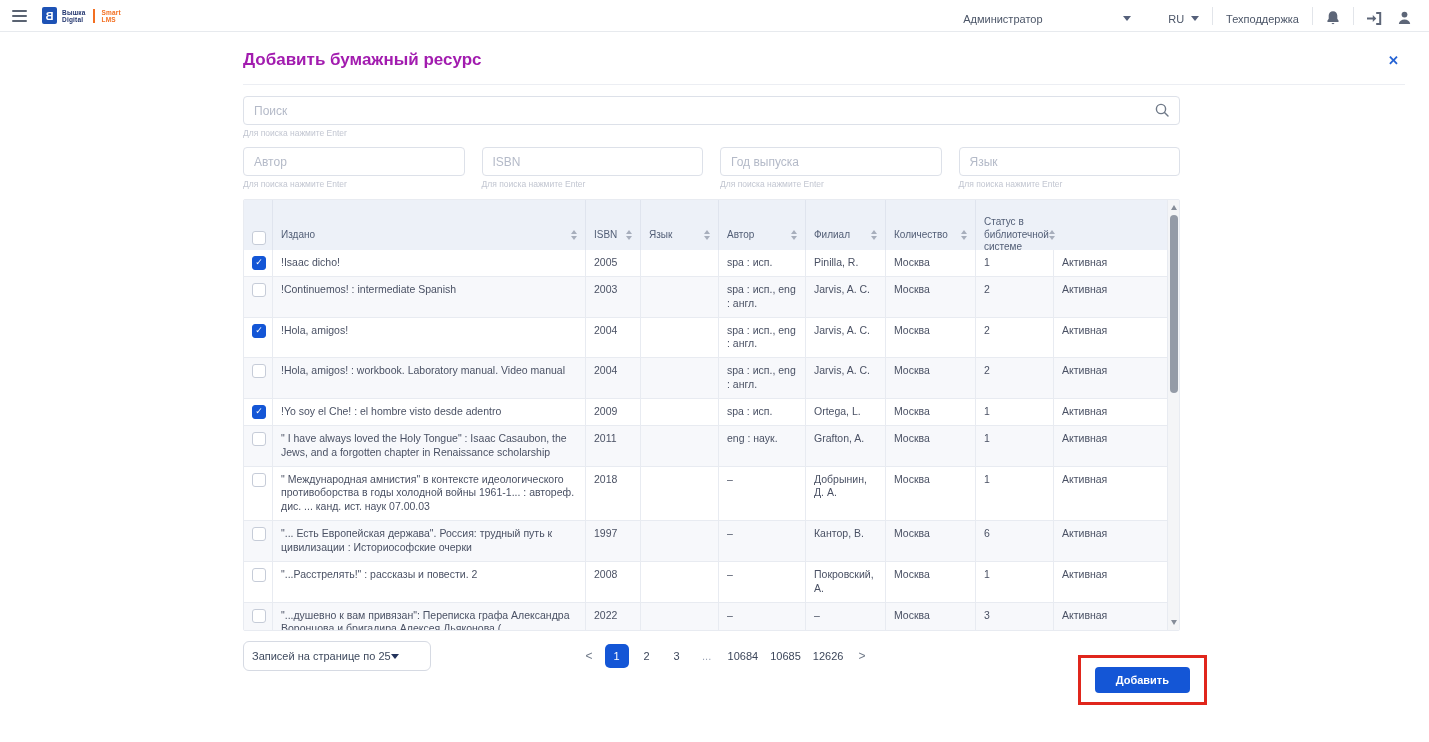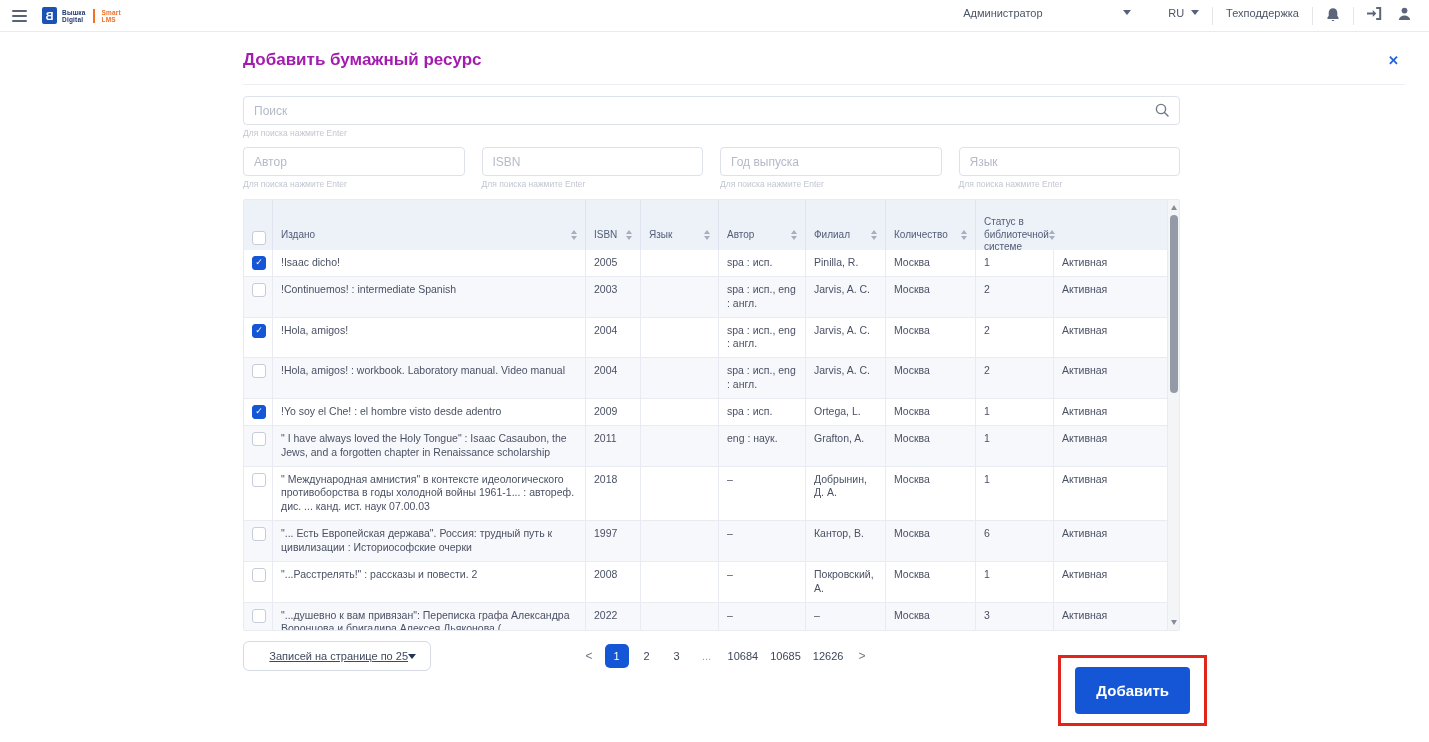--- a/index.html
+++ b/index.html
@@ -13,21 +13,21 @@
   .burger { display: flex; flex-direction: column; gap: 3px; cursor: pointer; padding: 2px; }
   .burger i { display: block; width: 15px; height: 2px; background: #5a6372; border-radius: 1px; }
   .logo { display: flex; align-items: center; gap: 5px; }
   .crest { width: 15px; height: 17px; background: #1d52b5; border-radius: 2px; color: #fff;
     font-size: 11px; font-weight: bold; display: flex; align-items: center; justify-content: center;
     transform: scaleX(-1); }
   .brand-txt { font-size: 6.5px; line-height: 7px; font-weight: bold; color: #22356e; letter-spacing: .2px; }
   .logo-sep { width: 2px; height: 14px; background: #f36f21; margin: 0 2px; }
   .prod-txt { font-size: 6.5px; line-height: 7px; font-weight: bold; color: #f36f21; letter-spacing: .2px; }
 
-  .tb-right { display: flex; align-items: flex-start; font-size: 11px; color: #4c5668; }
+  .tb-right { display: flex; align-items: flex-end; font-size: 11px; color: #4c5668; }
   .role-ctl { display: flex; align-items: center; justify-content: space-between; width: 168px; cursor: pointer; }
   .lang-ctl { display: flex; align-items: center; gap: 7px; margin-left: 37px; cursor: pointer; }
   .caret-dn { width: 0; height: 0; border-left: 4px solid transparent; border-right: 4px solid transparent;
     border-top: 5px solid #55607a; }
   .tb-div { width: 1px; height: 18px; background: #e2e5ea; margin: 0 13px; }
   .tb-icon { display: flex; align-items: center; cursor: pointer; }
   .tb-icon + .tb-icon { margin-left: 16px; }
 
   
   .modal { padding-top: 18px; }
@@ -86,35 +86,35 @@
     border-bottom: 5px solid #868d99; }
   .vscroll .arr-dn { position: absolute; bottom: 5px; left: 2.5px; width: 0; height: 0;
     border-left: 3.5px solid transparent; border-right: 3.5px solid transparent;
     border-top: 5px solid #868d99; }
   .vscroll .thumb { position: absolute; top: 15px; left: 1.5px; width: 8px; height: 178px;
     background: #949ba7; border-radius: 4px; cursor: grab; }
 
   
   .pagination { margin: 10px 0 0 243px; width: 937px; display: flex; align-items: center; }
   .page-size { width: 188px; height: 30px; border: 1px solid #d6dae3; border-radius: 6px;
-    display: flex; align-items: center; justify-content: flex-end; padding: 0 14px 0 17px;
-    font-size: 11px; color: #3f4a5e; cursor: pointer; background: #fff; text-decoration: underline; }
+    display: flex; align-items: center; justify-content: flex-start; padding: 0 14px 0 8px;
+    font-size: 11px; color: #3f4a5e; cursor: pointer; background: #fff; }
   .page-size .caret-dn { border-top-color: #23335c; }
   .pager { display: flex; align-items: center; gap: 6px; margin: 0 auto; padding-right: 160px; }
   .pg-chev { font-size: 12px; color: #6f7988; padding: 0 6px; cursor: pointer; }
   .pg { min-width: 24px; height: 24px; display: flex; align-items: center; justify-content: center;
     font-size: 11px; color: #3c465a; cursor: pointer; border-radius: 5px; padding: 0 3px; }
   .pg.active { background: #1456d6; color: #fff; }
   .pg.dots { color: #9aa3b5; cursor: default; }
 
   
   .footer { display: flex; justify-content: flex-end; margin: -16px 222px 0 0; }
   .red-box { border: 3px solid #e0261c; padding: 9px 14px; background: transparent; }
-  .add-btn { background: #1456d6; color: #fff; font-size: 15px; font-weight: bold; border: none;
-    border-radius: 4px; padding: 15px 21px; cursor: pointer; font-family: inherit; }
+  .add-btn { background: #1456d6; color: #fff; font-size: 11px; font-weight: bold; border: none;
+    border-radius: 4px; padding: 7px 21px; cursor: pointer; font-family: inherit; }
 
   svg { display: block; }
 </style>
 </head>
 <body>
 
 <header class="topbar">
   <div class="tb-left">
     <span class="burger">
         <i></i>

